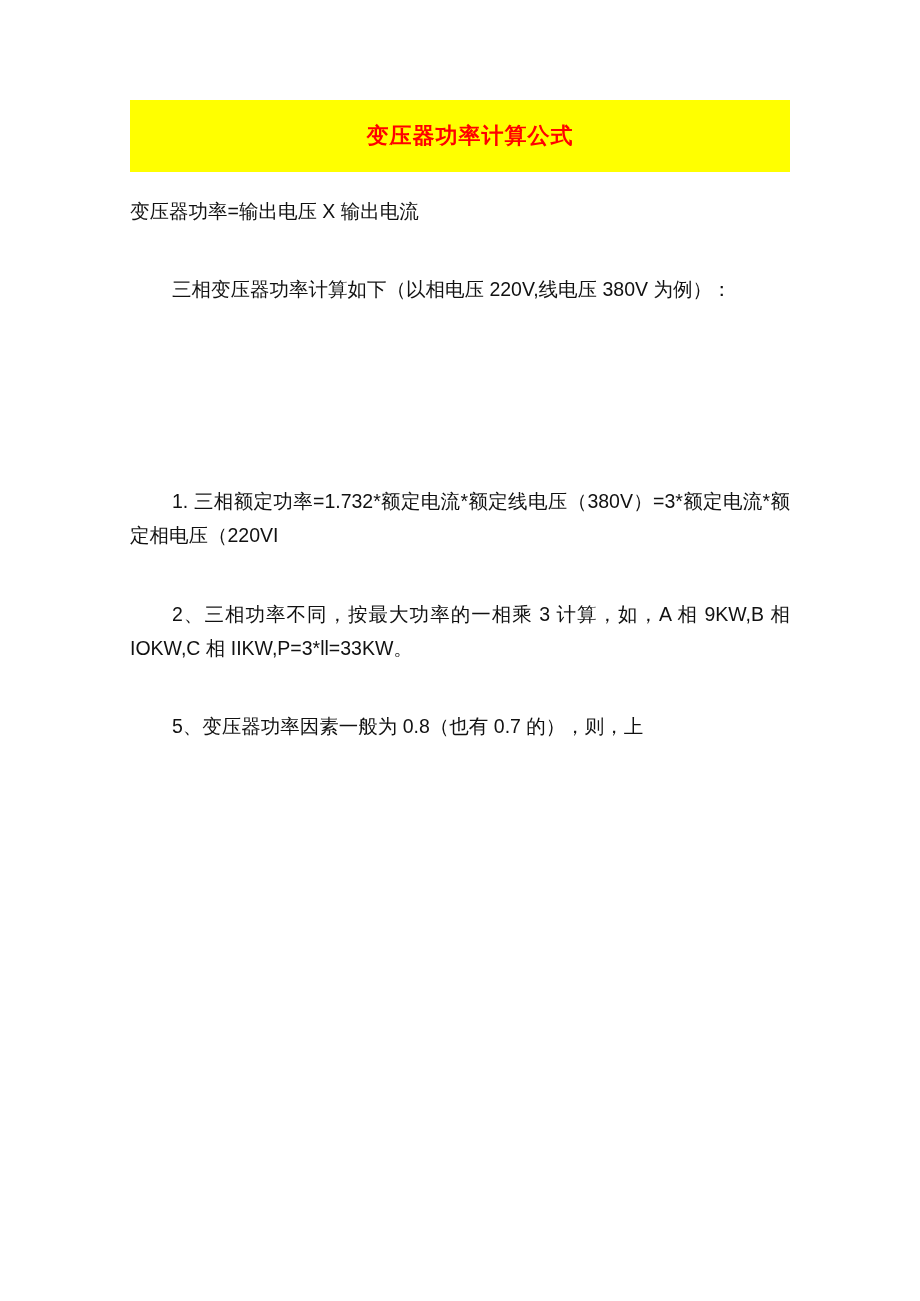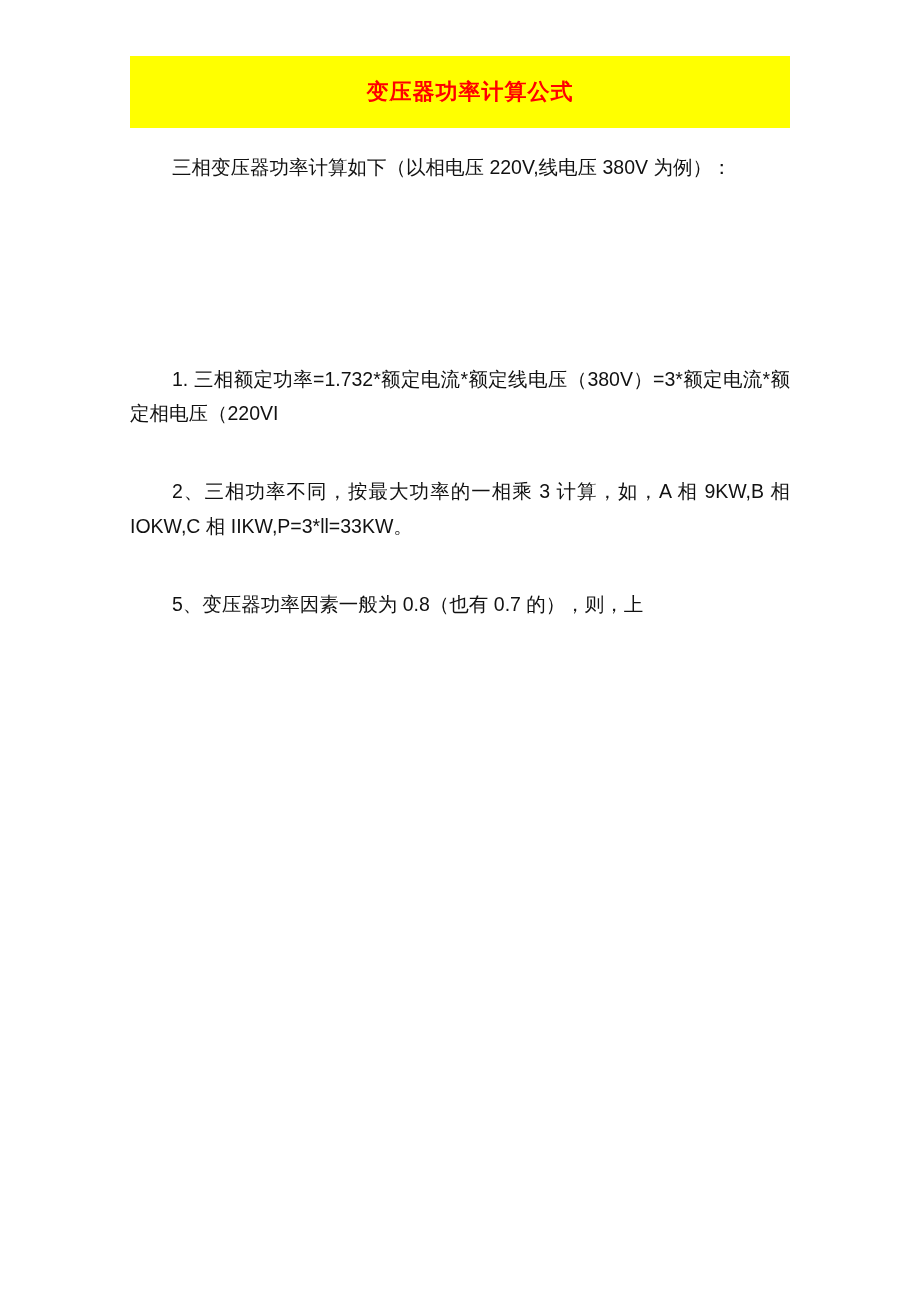--- a/index.html
+++ b/index.html
@@ -16,21 +16,21 @@
   }
   .page {
     position: relative;
     width: 920px;
     height: 1301px;
     background: #ffffff;
     box-sizing: border-box;
     padding: 0 130px;
   }
   .title-banner {
-    margin-top: 56px;
+    margin-top: 100px;
     background: #ffff00;
     height: 72px;
     display: flex;
     align-items: center;
     justify-content: center;
     padding-left: 20px;
   }
   .title-text {
     color: #ff0000;
     font-size: 22px;
@@ -61,20 +61,21 @@
 <body>
 
 <div class="page">
 
   <div class="title-banner">
     <span class="title-text">变压器功率计算公式</span>
   </div>
 
   <div class="body-block">
 
+    <p class="doc gap-large">变压器功率=输出电压 X 输出电流</p>
 
 
     <p class="doc indent">三相变压器功率计算如下（以相电压 220V,线电压 380V 为例）：</p>
 
     <div class="spacer-big"></div>
 
 
     <p class="doc indent gap-large">1. 三相额定功率=1.732*额定电流*额定线电压（380V）=3*额定电流*额定相电压（220VI</p>
 
     <p class="doc indent gap-large">2、三相功率不同，按最大功率的一相乘 3 计算，如，A 相 9KW,B 相 IOKW,C 相 IIKW,P=3*ll=33KW。</p>

